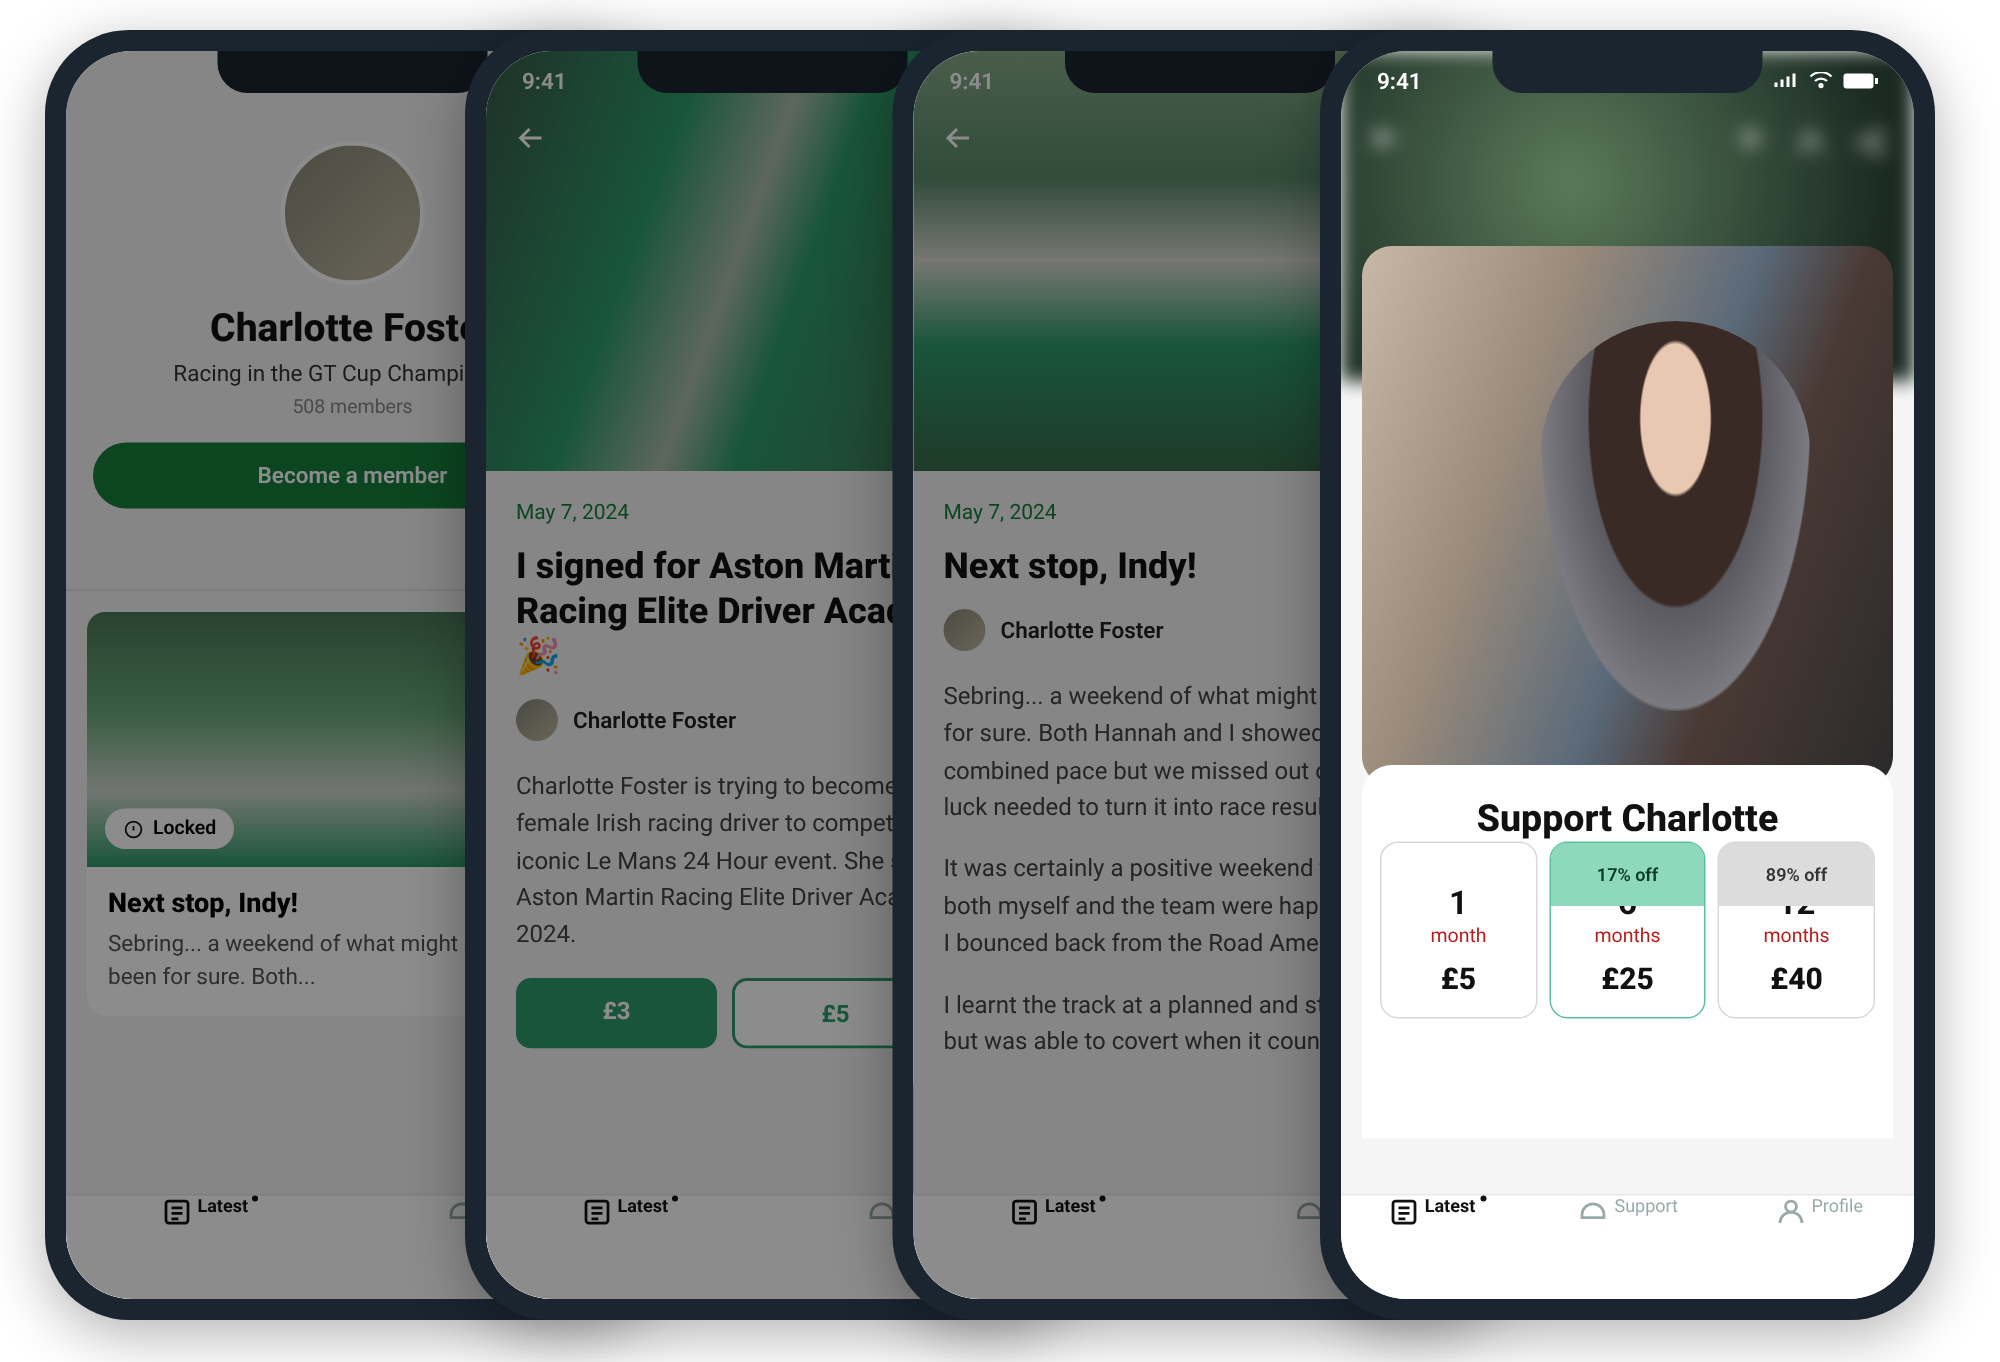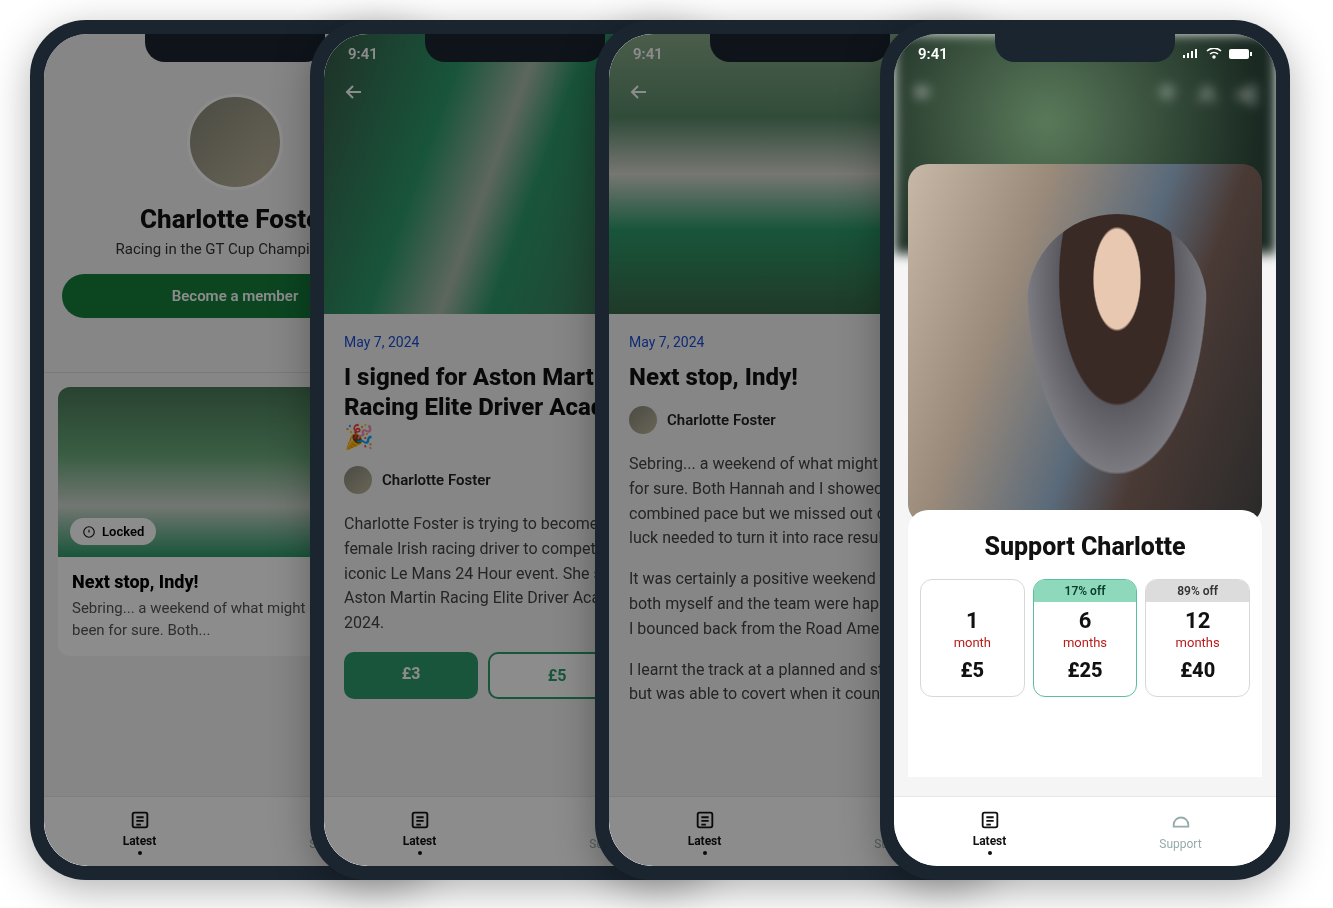--- a/index.html
+++ b/index.html
@@ -100,21 +100,21 @@
   }
   .post-card h3 { font-size: 18px; font-weight:800; padding: 14px 14px 6px; }
   .post-card p { font-size: 15px; color:#555; padding: 0 14px 14px; line-height:1.45;}
 
   .bottom-nav {
     position:absolute; bottom:0; left:0; right:0;
     height: 70px; background:#fff; border-top:1px solid #e8e8e8;
     display:flex;
   }
   .bottom-nav .navitem {
-    flex:1; display:flex; flex-direction:column; align-items:center; justify-content:center;
+    flex:1; display:flex; justify-content:center;
     gap: 3px; font-size: 12px; color:#9aa;
   }
   .bottom-nav .navitem.active { color:#111; font-weight:700;}
   .nav-dot { width:4px; height:4px; border-radius:50%; background:#111; }
 
   
   .hero-img {
     height: 280px;
     position:relative;
   }
@@ -122,21 +122,21 @@
   .hero3 { background: linear-gradient(180deg,#88aa88 0%,#5a8a6a 30%,#d8d8d0 50%,#2d9b6a 70%,#3a6a4a 100%);}
   .topbar {
     position:absolute; top:46px; left:0; right:0;
     display:flex; justify-content:space-between; align-items:center;
     padding: 0 18px;
   }
   .back-arr { color:#fff; font-size: 22px; }
   .top-icons { display:flex; gap:18px; }
 
   .article { padding: 0 20px; flex:1; overflow:hidden; background:#f5f5f5; }
-  .date { color:#1d4ed8; font-size:14px; margin: 20px 0 12px;}
+  .date { color:#15803d; font-size:14px; margin: 20px 0 12px;}
   .article h2 { font-size: 24px; font-weight: 800; line-height:1.25; color:#111; margin-bottom:14px;}
   .author-row { display:flex; align-items:center; gap:10px; margin-bottom: 18px;}
   .author-av { width:28px; height:28px; border-radius:50%; background: linear-gradient(135deg,#8a8a7a,#c0b8a0);}
   .author-name { font-size:15px; font-weight:600; color:#222;}
   .body-text { font-size: 16px; color:#444; line-height:1.55; margin-bottom: 16px;}
   .tip-title { font-size: 19px; font-weight: 800; color:#111; margin: 14px 0;}
   .tip-row { display:flex; gap:10px;}
   .tip-btn {
     flex:1; padding: 12px; text-align:center; border-radius: 10px;
     font-size:16px; font-weight:700;
@@ -163,30 +163,30 @@
     position:absolute;
     right: 55px; top: 50px;
     width: 180px; height: 260px;
     background: radial-gradient(ellipse at 50% 25%, #e8c8b0 0%, #e8c8b0 18%, #3a2a25 19%, #3a2a25 45%, #5a5a60 46%, #7a7a80 70%, transparent 71%);
     border-radius: 90px 90px 40px 40px;
   }
   .support-card {
     background:#fff; margin: -14px 14px 0; border-radius: 20px 20px 0 0;
     padding: 22px 12px 80px; position:relative; z-index:2;
   }
-  .support-card h2 { text-align:center; font-size: 25px; font-weight:800; color:#111; margin-bottom:18px;}
+  .support-card h2 { text-align:center; font-size: 25px; font-weight:800; color:#111; }
   .plan-row { display:flex; gap: 8px;}
   .plan {
     flex:1; border:1.5px solid #d8d8d8; border-radius: 12px;
     padding: 28px 4px 14px; text-align:center; position:relative;
   }
   .plan.selected { border-color:#5abfa0;}
   .plan .badge {
     position:absolute; top:0; left:0; right:0;
-    font-size:12px; font-weight:600; padding:4px 0;
+    font-size:12px; font-weight:600; padding:14px 0;
     border-radius: 10px 10px 0 0;
   }
   .plan .badge.green { background:#8ed8bc; color:#0a3a2a;}
   .plan .badge.gray { background:#dcdcdc; color:#333;}
   .plan .num { font-size: 22px; font-weight:700; color:#111;}
   .plan .unit { font-size:13px; color:#b91c1c; margin:2px 0 8px;}
   .plan .price { font-size:20px; font-weight:800; color:#111;}
 
   .p4 .topbar { top:46px; }
   .p4 .top-icons svg, .p4 .back-arr { color:#fff;}
@@ -196,20 +196,21 @@
 </head>
 <body>
 
 <div class="phone p1">
   <div class="phone-inner">
     <div class="notch"></div>
     <div class="screen1">
       <div class="avatar-circ"></div>
       <h1>Charlotte Foster</h1>
       <div class="subtitle">Racing in the GT Cup Championship</div>
+      <div class="members">508 members</div>
       <div class="btn-primary">Become a member</div>
       <div class="tabrow">
         <div class="tab"></div>
       </div>
       <div class="post-card">
         <div class="post-img">
           <div class="locked-badge">
             <svg width="14" height="14" viewBox="0 0 24 24">
                 <circle cx="12" cy="12" r="9" fill="none" stroke="#111" stroke-width="2"></circle>
                 <path d="M12 8v5" stroke="#111" stroke-width="2"></path>
@@ -443,15 +444,22 @@
           </svg>
         <span>Latest</span>
         <span class="nav-dot"></span>
       </div>
       <div class="navitem">
         <svg width="22" height="22" viewBox="0 0 24 24">
             <path d="M4 14a8 8 0 0116 0v2H4z" fill="none" stroke="currentColor" stroke-width="2"></path>
           </svg>
         <span>Support</span>
       </div>
+      <div class="navitem">
+        <svg width="22" height="22" viewBox="0 0 24 24">
+            <circle cx="12" cy="8" r="4" fill="none" stroke="currentColor" stroke-width="2"></circle>
+            <path d="M4 20a8 8 0 0116 0" fill="none" stroke="currentColor" stroke-width="2"></path>
+          </svg>
+        <span>Profile</span>
+      </div>
     </div>
   </div>
 </div>
 
 </body></html>

